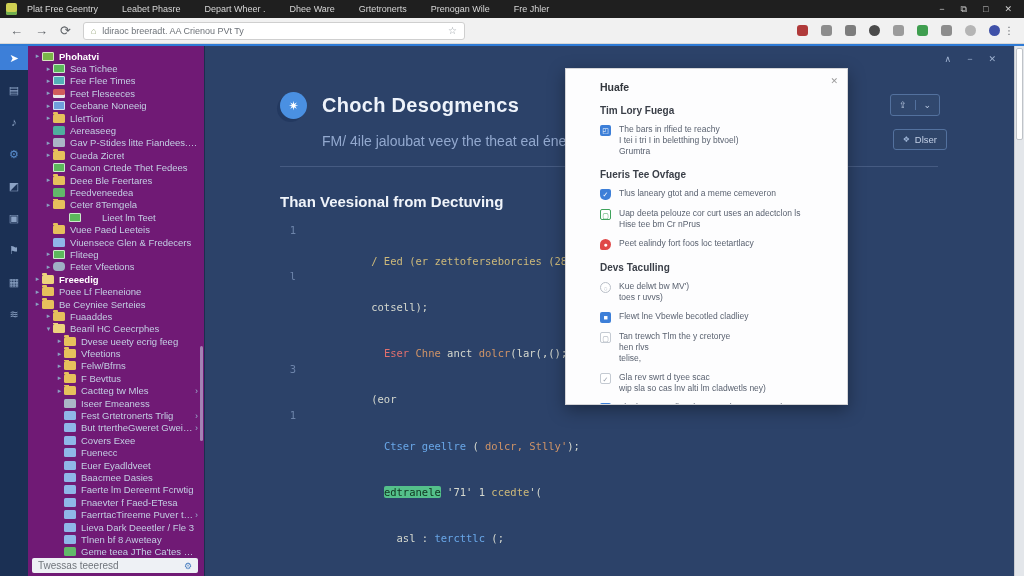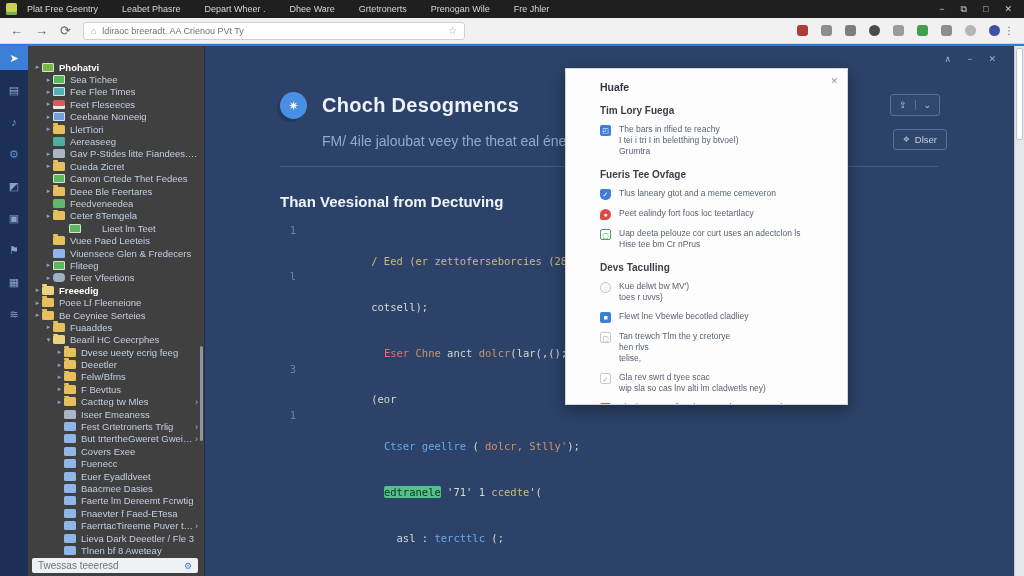--- a/index.html
+++ b/index.html
@@ -26,21 +26,21 @@
 
   
   .region { position:absolute; top:44px; left:0; width:1024px; height:532px; border-top:2px solid #2e7bd6; display:flex; background:#2c4269; }
 
   
   .activitybar { width:28px; background:#1b3054; flex:none; display:flex; flex-direction:column; align-items:center; padding-top:0; }
   .act-item { width:28px; height:24px; display:flex; align-items:center; justify-content:center; color:#8ba2c4; font-size:11px; margin-bottom:8px; }
   .act-item[data-active="1"] { background:#3d7fd8; color:#fff; }
 
   
-  .treepanel { width:177px; flex:none; background:#404040; border-right:1px solid #1b2e4e; position:relative; padding-top:15px; overflow:hidden; }
+  .treepanel { width:177px; flex:none; background:#701a75; border-right:1px solid #1b2e4e; position:relative; padding-top:4px; overflow:hidden; }
   .trow { display:flex; align-items:center; height:12.4px; font-size:9.5px; color:#c3cfe3; white-space:nowrap; overflow:hidden; }
   .tarrow { width:9px; flex:none; color:#8ba0c2; font-size:7px; text-align:center; }
   .ticon { width:12px; height:9px; border-radius:1.5px; flex:none; margin-right:5px; position:relative; background:#8fb6e8; }
   .ticon[data-icon="folder"], .ticon[data-icon="folder-open"] { background:#e6c05c; }
   .ticon[data-icon="folder"]::before, .ticon[data-icon="folder-open"]::before { content:""; position:absolute; top:-2px; left:0; width:5px; height:2px; background:inherit; border-radius:1px 1px 0 0; }
   .ticon[data-icon="folder-open"] { background:#edd27d; }
   .ticon[data-icon="file-blue"]  { background:#8fb6e8; }
   .ticon[data-icon="file-grey"]  { background:#aab6c6; }
   .ticon[data-icon="file-green"] { background:#62b86a; }
   .ticon[data-icon="img-green"]  { background:#5cb85c; box-shadow:inset 0 0 0 1px #cfe8cf; }
@@ -336,21 +336,21 @@
         <div class="trow" style="padding-left: 27px;">
           <span class="tarrow">▸</span>
           <span class="ticon" data-icon="folder"></span>
           <span class="tlabel">Dvese ueety ecrig feeg</span>
           <span class="tchev"></span>
         </div>
 
         <div class="trow" style="padding-left: 27px;">
           <span class="tarrow">▸</span>
           <span class="ticon" data-icon="folder"></span>
-          <span class="tlabel">Deeetler</span>
+          <span class="tlabel">Vfeetions</span>
           <span class="tchev"></span>
         </div>
 
         <div class="trow" style="padding-left: 27px;">
           <span class="tarrow">▸</span>
           <span class="ticon" data-icon="folder"></span>
           <span class="tlabel">Felw/Bfrns</span>
           <span class="tchev"></span>
         </div>
 
@@ -584,33 +584,33 @@
 
             <div class="pitem">
               <span class="picon" data-icon="shield-blue">✓</span>
               <div class="plines">
 
               <div>Tlus laneary gtot and a meme cemeveron</div>
             </div>
             </div>
 
             <div class="pitem">
-              <span class="picon" data-icon="pin-red">●</span>
-              <div class="plines">
-
-              <div>Peet ealindy fort foos loc teetartlacy</div>
-            </div>
-            </div>
-
-            <div class="pitem">
               <span class="picon" data-icon="box-green">▢</span>
               <div class="plines">
 
               <div>Uap deeta pelouze cor curt uses an adectclon ls</div>
               <div>Hise tee bm Cr nPrus</div>
+            </div>
+            </div>
+
+            <div class="pitem">
+              <span class="picon" data-icon="pin-red">●</span>
+              <div class="plines">
+
+              <div>Peet ealindy fort foos loc teetartlacy</div>
             </div>
             </div>
           </div>
       </div>
 
       <div>
         <div class="pgroup-title">Devs Taculling</div>
         <div>
 
             <div class="pitem">

